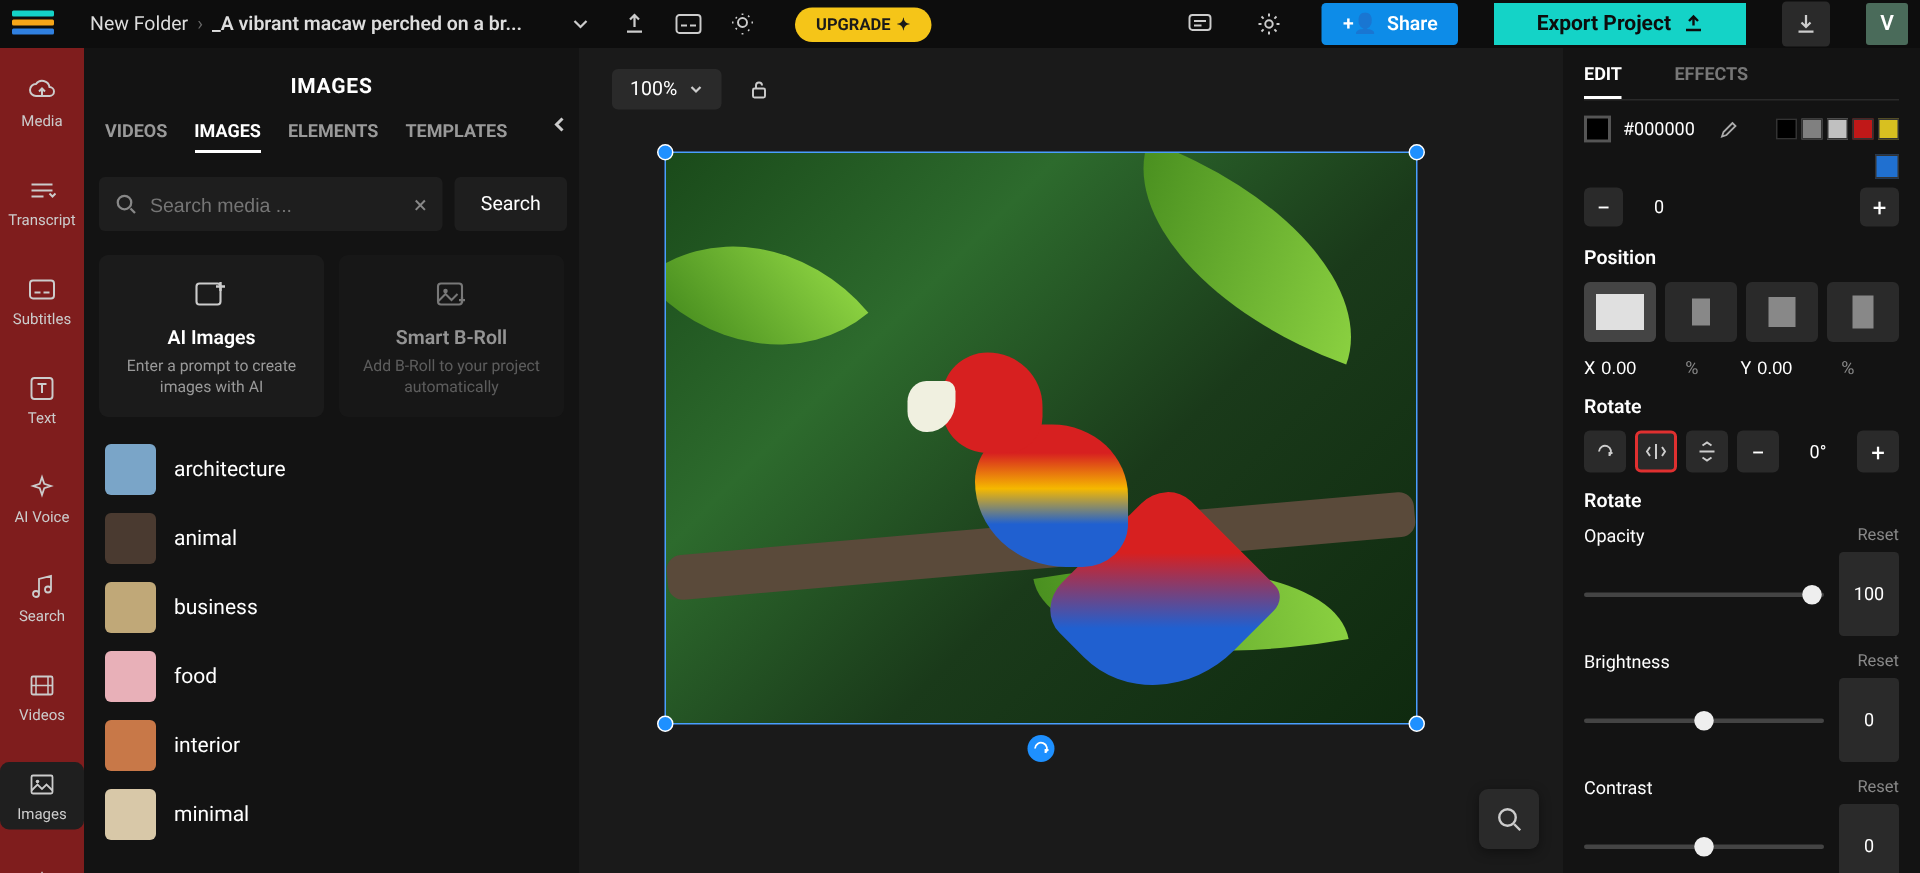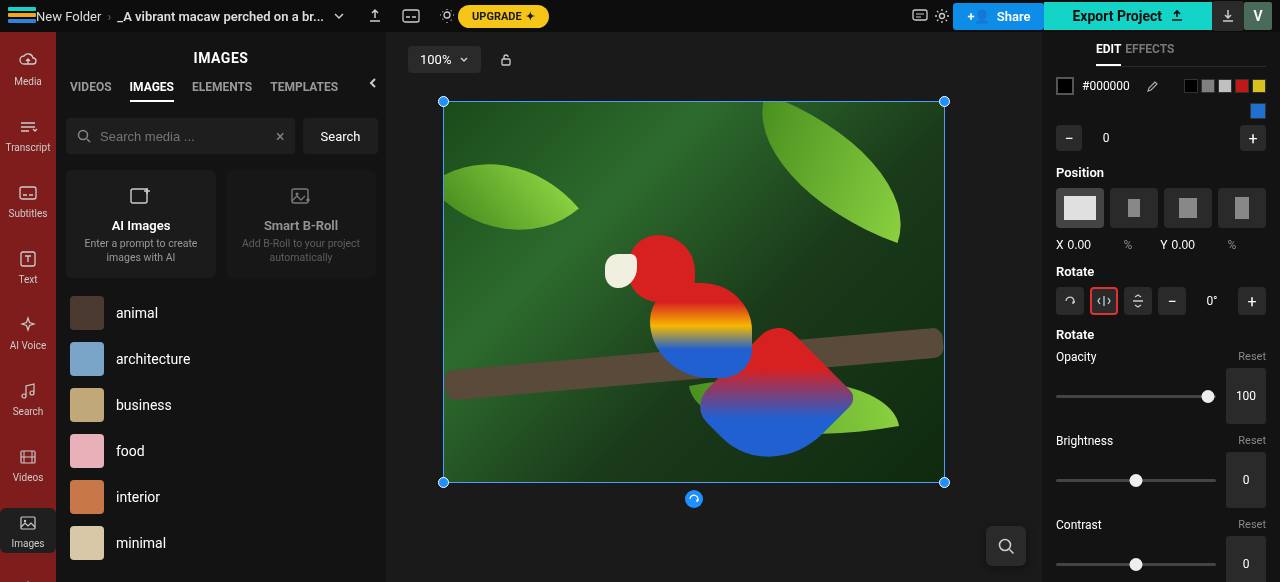--- a/index.html
+++ b/index.html
@@ -1,17 +1,17 @@
 <!DOCTYPE html>
 <html><head>
 <meta charset="utf-8">
 <style>
 * { margin: 0; padding: 0; box-sizing: border-box; }
 body { font-family: -apple-system, BlinkMacSystemFont, "Segoe UI", Roboto, sans-serif; background: #0d0d0d; color: #fff; width: 1280px; height: 582px; overflow: hidden; }
-.topbar { height: 32px; background: #0d0d0d; display: flex; align-items: center; padding: 0 8px; gap: 0; }
+.topbar { height: 32px; background: #0d0d0d; display: flex; align-items: center; padding: 0 8px; gap: 24px; }
 .logo { width: 28px; height: 18px; display: flex; flex-direction: column; gap: 2px; }
 .logo-bar { height: 4px; border-radius: 1px; }
 .breadcrumb { display: flex; align-items: center; gap: 6px; color: #ddd; font-size: 13px; }
 .breadcrumb .sep { color: #666; }
 .top-icons { display: flex; align-items: center; gap: 14px; margin-left: 4px; }
 .icon-btn { width: 22px; height: 22px; display: flex; align-items: center; justify-content: center; cursor: pointer; color: #ccc; }
 .upgrade-btn { background: #f5c518; color: #1a1a1a; font-weight: 700; font-size: 11px; padding: 5px 14px; border-radius: 14px; display: flex; align-items: center; gap: 4px; cursor: pointer; }
 .spacer { flex: 1; }
 .share-btn { background: #0d8ce8; color: #fff; font-size: 13px; font-weight: 600; padding: 6px 14px; border-radius: 3px; display: flex; align-items: center; gap: 6px; cursor: pointer; }
 .export-btn { background: #14d3c7; color: #0d0d0d; font-size: 14px; font-weight: 700; padding: 6px 28px; display: flex; align-items: center; gap: 8px; cursor: pointer; }
@@ -63,21 +63,21 @@
 .macaw-beak { position: absolute; top: 10%; left: 5%; width: 14%; height: 18%; background: #f0f0e0; border-radius: 40% 20% 60% 40%; }
 .macaw-body { position: absolute; top: 25%; left: 25%; width: 45%; height: 50%; background: linear-gradient(180deg, #d72020 20%, #f5b800 45%, #2060d0 70%); border-radius: 40% 50% 30% 60%; }
 .macaw-tail { position: absolute; top: 55%; left: 55%; width: 50%; height: 65%; background: linear-gradient(135deg, #d72020 30%, #2060d0 60%); border-radius: 20% 10% 60% 20%; transform: rotate(45deg); }
 .branch { position: absolute; top: 65%; left: 0; width: 100%; height: 8%; background: #5a4a3a; border-radius: 10px; transform: rotate(-5deg); }
 .leaf { position: absolute; background: linear-gradient(90deg, #4a9020, #8ad040); border-radius: 0 100% 0 100%; }
 .l1 { top: 5%; right: 5%; width: 35%; height: 25%; transform: rotate(20deg); }
 .l2 { top: 10%; left: 2%; width: 20%; height: 30%; transform: rotate(-40deg); }
 .l3 { bottom: 10%; right: 10%; width: 40%; height: 20%; transform: rotate(-10deg); }
 
 .panel-right { width: 238px; background: #131313; padding: 10px 14px; overflow-y: auto; }
-.edit-tabs { display: flex; gap: 4px; font-size: 12px; font-weight: 700; border-bottom: 1px solid #2a2a2a; margin-bottom: 10px; margin-left: 40px; }
+.edit-tabs { display: flex; gap: 35px; font-size: 12px; font-weight: 700; border-bottom: 1px solid #2a2a2a; margin-bottom: 10px; }
 .edit-tab { color: #777; padding-bottom: 8px; cursor: pointer; }
 .edit-tab.active { color: #fff; border-bottom: 2px solid #fff; }
 .color-row { display: flex; align-items: center; gap: 8px; margin-bottom: 8px; }
 .color-swatch { width: 18px; height: 18px; border: 1px solid #555; }
 .color-hex { font-size: 12px; }
 .color-grid { display: flex; gap: 3px; flex-wrap: wrap; }
 .sw { width: 14px; height: 14px; cursor: pointer; border: 1px solid #333; }
 .stepper { display: flex; align-items: center; gap: 4px; margin: 6px 0 14px; }
 .step-btn { width: 26px; height: 26px; background: #2a2a2a; border-radius: 4px; display: flex; align-items: center; justify-content: center; cursor: pointer; font-size: 16px; }
 .step-val { width: 40px; text-align: center; font-size: 12px; }
@@ -303,26 +303,26 @@
               <path d="M4 17l5-5 4 4 4-4" stroke="currentColor" stroke-width="1.3" fill="none"></path>
               <path d="M18 16h4M20 14v4" stroke="currentColor" stroke-width="1.5"></path>
             </svg>
           </div>
         <div class="card-title">Smart B-Roll</div>
         <div class="card-desc">Add B-Roll to your project automatically</div>
       </div>
     </div>
     <div class="categories" id="cat-list">
         <div class="cat-item">
+          <div class="cat-thumb" style="background:#7aa5c8"></div>
+          <div class="cat-label">architecture</div>
+        </div>
+        <div class="cat-item">
           <div class="cat-thumb" style="background:#4a3a30"></div>
           <div class="cat-label">animal</div>
-        </div>
-        <div class="cat-item">
-          <div class="cat-thumb" style="background:#7aa5c8"></div>
-          <div class="cat-label">architecture</div>
         </div>
         <div class="cat-item">
           <div class="cat-thumb" style="background:#c0a878"></div>
           <div class="cat-label">business</div>
         </div>
         <div class="cat-item">
           <div class="cat-thumb" style="background:#e8b0b8"></div>
           <div class="cat-label">food</div>
         </div>
         <div class="cat-item">

